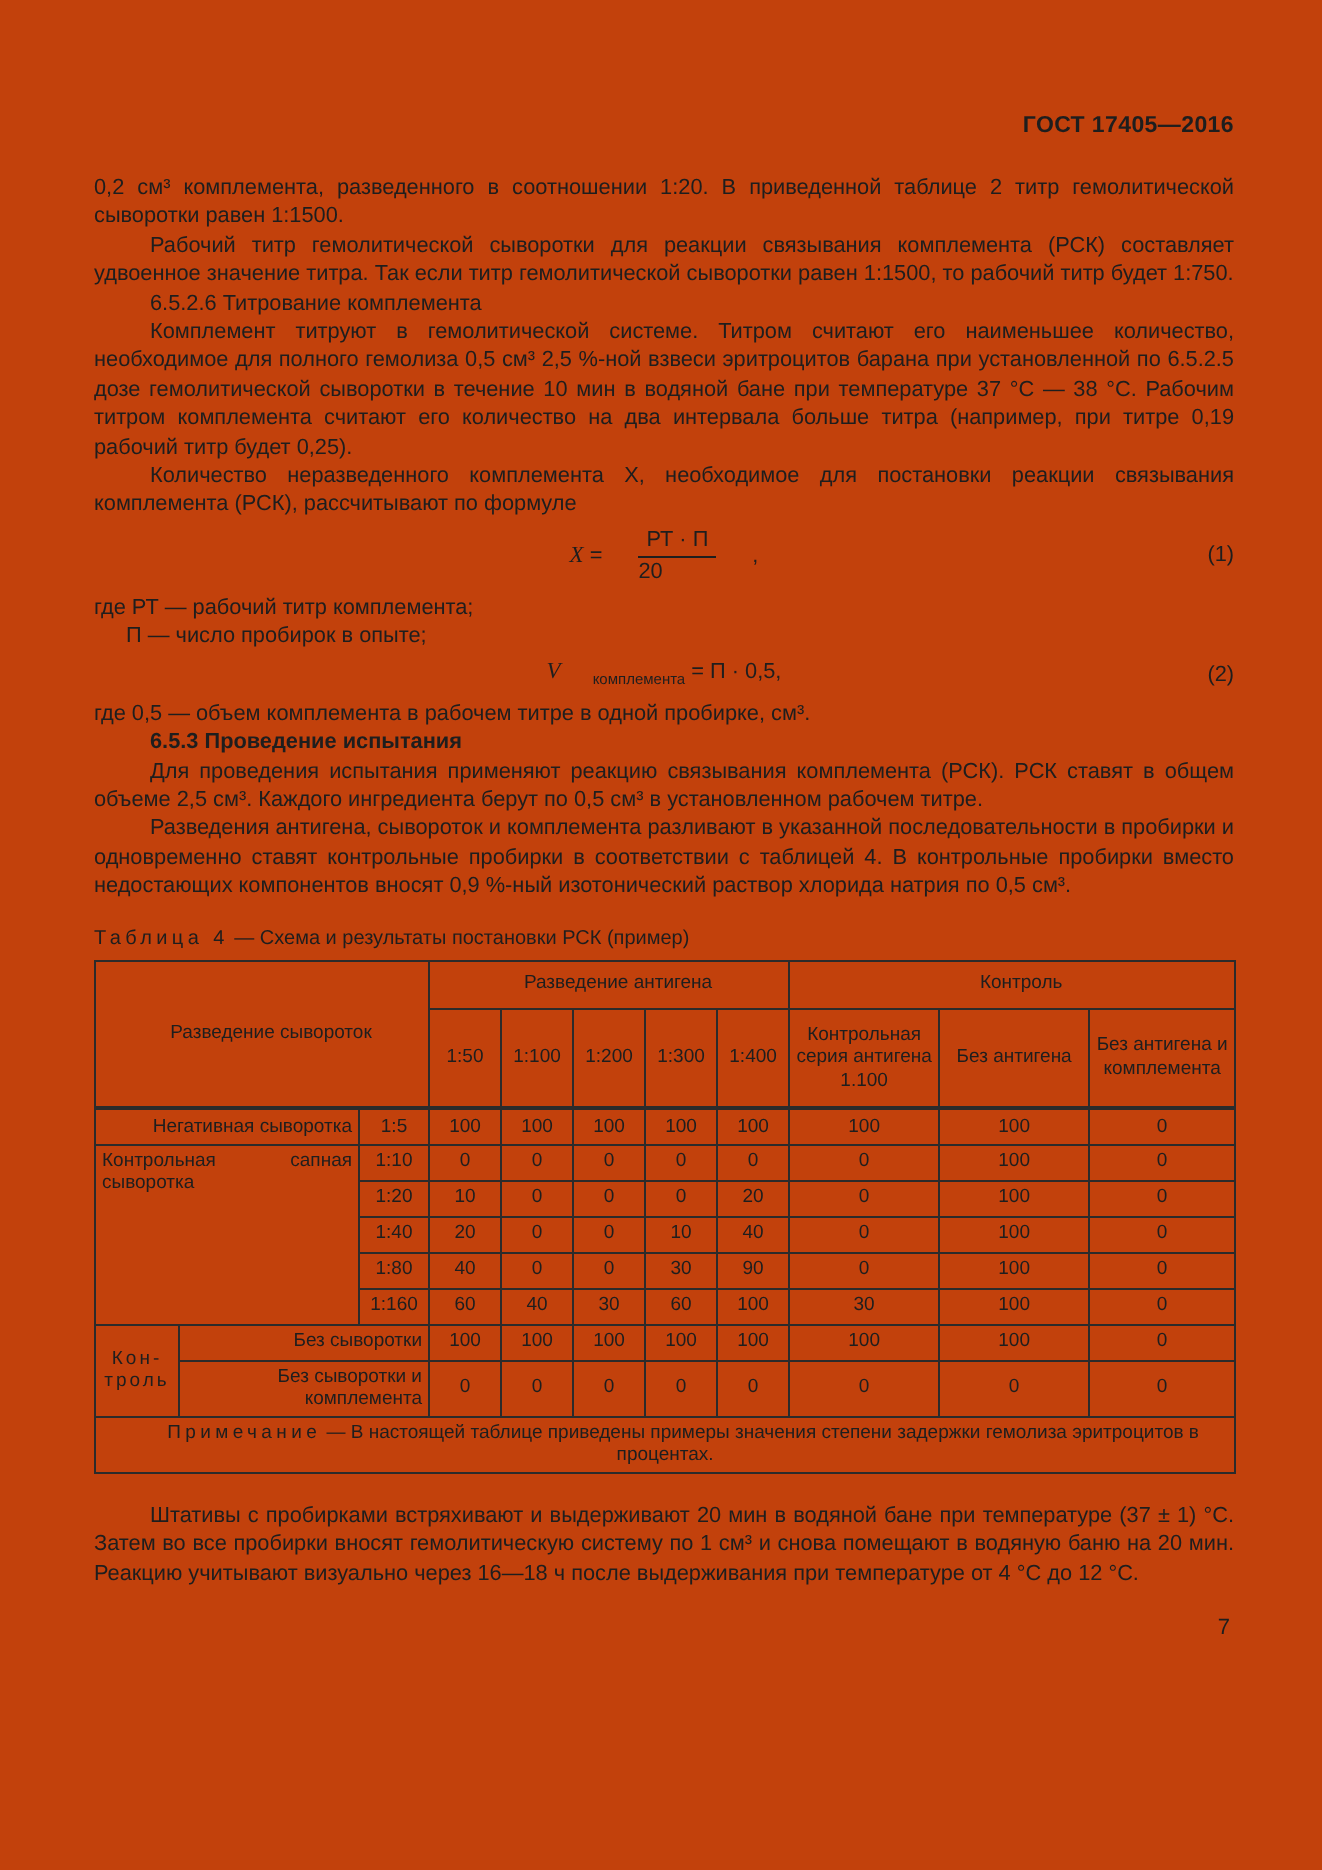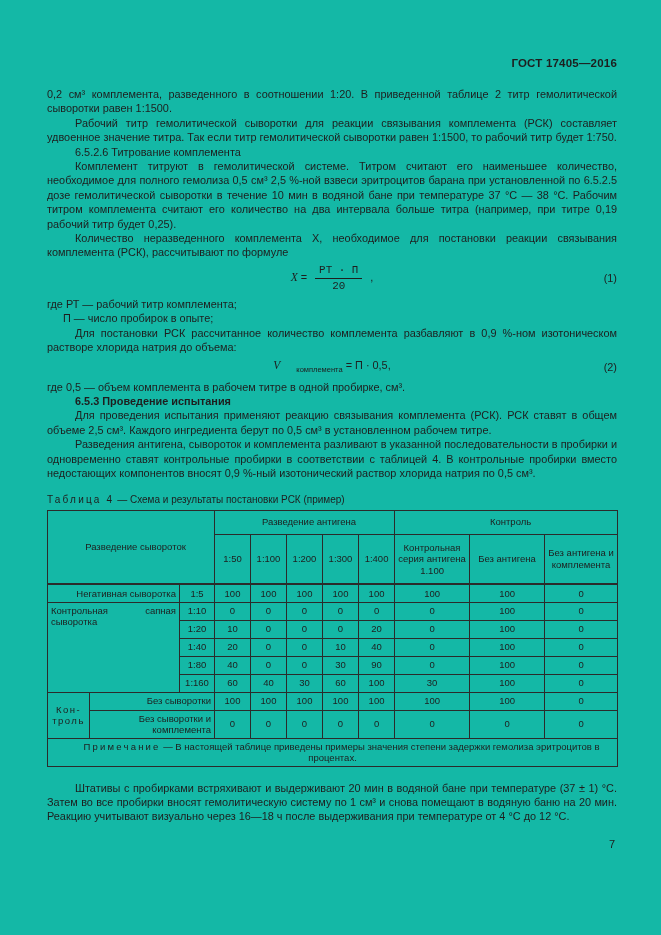--- a/index.html
+++ b/index.html
@@ -4,21 +4,21 @@
 <style>
   * { margin:0; padding:0; box-sizing:border-box; }
   html,body { background:#ffffff; }
   body {
     width:661px; height:935px;
     font-family:"Liberation Sans", sans-serif;
     color:#1e1e1e;
     position:relative;
     overflow:hidden;
   }
-  .page { position:absolute; inset:0; background:#14b8a6; }
+  .page { position:absolute; inset:0; background:#c2410c; }
   .content { position:absolute; left:47px; top:57px; width:570px; }
 
   .gost-header {
     text-align:right; font-weight:bold; font-size:11.5px;
     margin-bottom:18px; letter-spacing:0.2px;
   }
 
   p.body-p {
     font-size:10.9px; line-height:14.4px;
     text-align:justify; text-indent:28px;
@@ -27,21 +27,21 @@
   p.small-indent { text-indent:16px; text-align:left; }
   p.left { text-align:left; }
   p.bold { font-weight:bold; }
 
   .formula-row {
     position:relative; text-align:center;
     font-size:10.9px; margin:4px 0 4px 0; line-height:13px;
   }
   .formula-row .f-num { position:absolute; right:0; top:50%; transform:translateY(-50%); }
   .var { font-style:italic; font-family:"Liberation Serif", serif; font-size:11.5px; }
-  .frac { display:inline-block; vertical-align:middle; text-align:center; margin:0 8px;font-family:Liberation Mono, monospace; }
+  .frac { display:inline-block; vertical-align:middle; text-align:left; margin:0 18px; }
   .frac .num { display:block; border-bottom:1px solid #1e1e1e; padding:0 4px 1px 4px; }
   .frac .den { display:block; padding-top:1px; }
   sub.f-sub { font-size:7.5px;padding-left:16px; }
 
   .table-caption { margin-top:13px; margin-bottom:5px; font-size:10px; text-align:left; }
   .spaced { letter-spacing:2.2px; }
 
   table.rsk {
     width:570px; border-collapse:collapse; table-layout:fixed;
     font-size:9.5px; color:#1e1e1e;
@@ -84,21 +84,20 @@
     <p class="body-p">Количество неразведенного комплемента X, необходимое для постановки реакции связывания комплемента (РСК), рассчитывают по формуле</p>
 
     <div class="formula-row">
       <span><i class="var">X</i>
         <span>=</span><span class="frac"><span class="num">РТ · П</span><span class="den">20</span></span><span>,</span></span>
       <span class="f-num">(1)</span>
     </div>
 
     <p class="body-p noindent left">где РТ — рабочий титр комплемента;</p>
     <p class="body-p small-indent">П — число пробирок в опыте;</p>
-    <p class="body-p">Для постановки РСК рассчитанное количество комплемента разбавляют в 0,9 %-ном изотоническом растворе хлорида натрия до объема:</p>
 
     <div class="formula-row">
       <span><i class="var">V</i><sub class="f-sub">комплемента</sub>
         <span>= П · 0,5,</span></span>
       <span class="f-num">(2)</span>
     </div>
 
     <p class="body-p noindent left">где 0,5 — объем комплемента в рабочем титре в одной пробирке, см³.</p>
     <p class="body-p bold left">6.5.3 Проведение испытания</p>
     <p class="body-p">Для проведения испытания применяют реакцию связывания комплемента (РСК). РСК ставят в общем объеме 2,5 см³. Каждого ингредиента берут по 0,5 см³ в установленном рабочем титре.</p>

